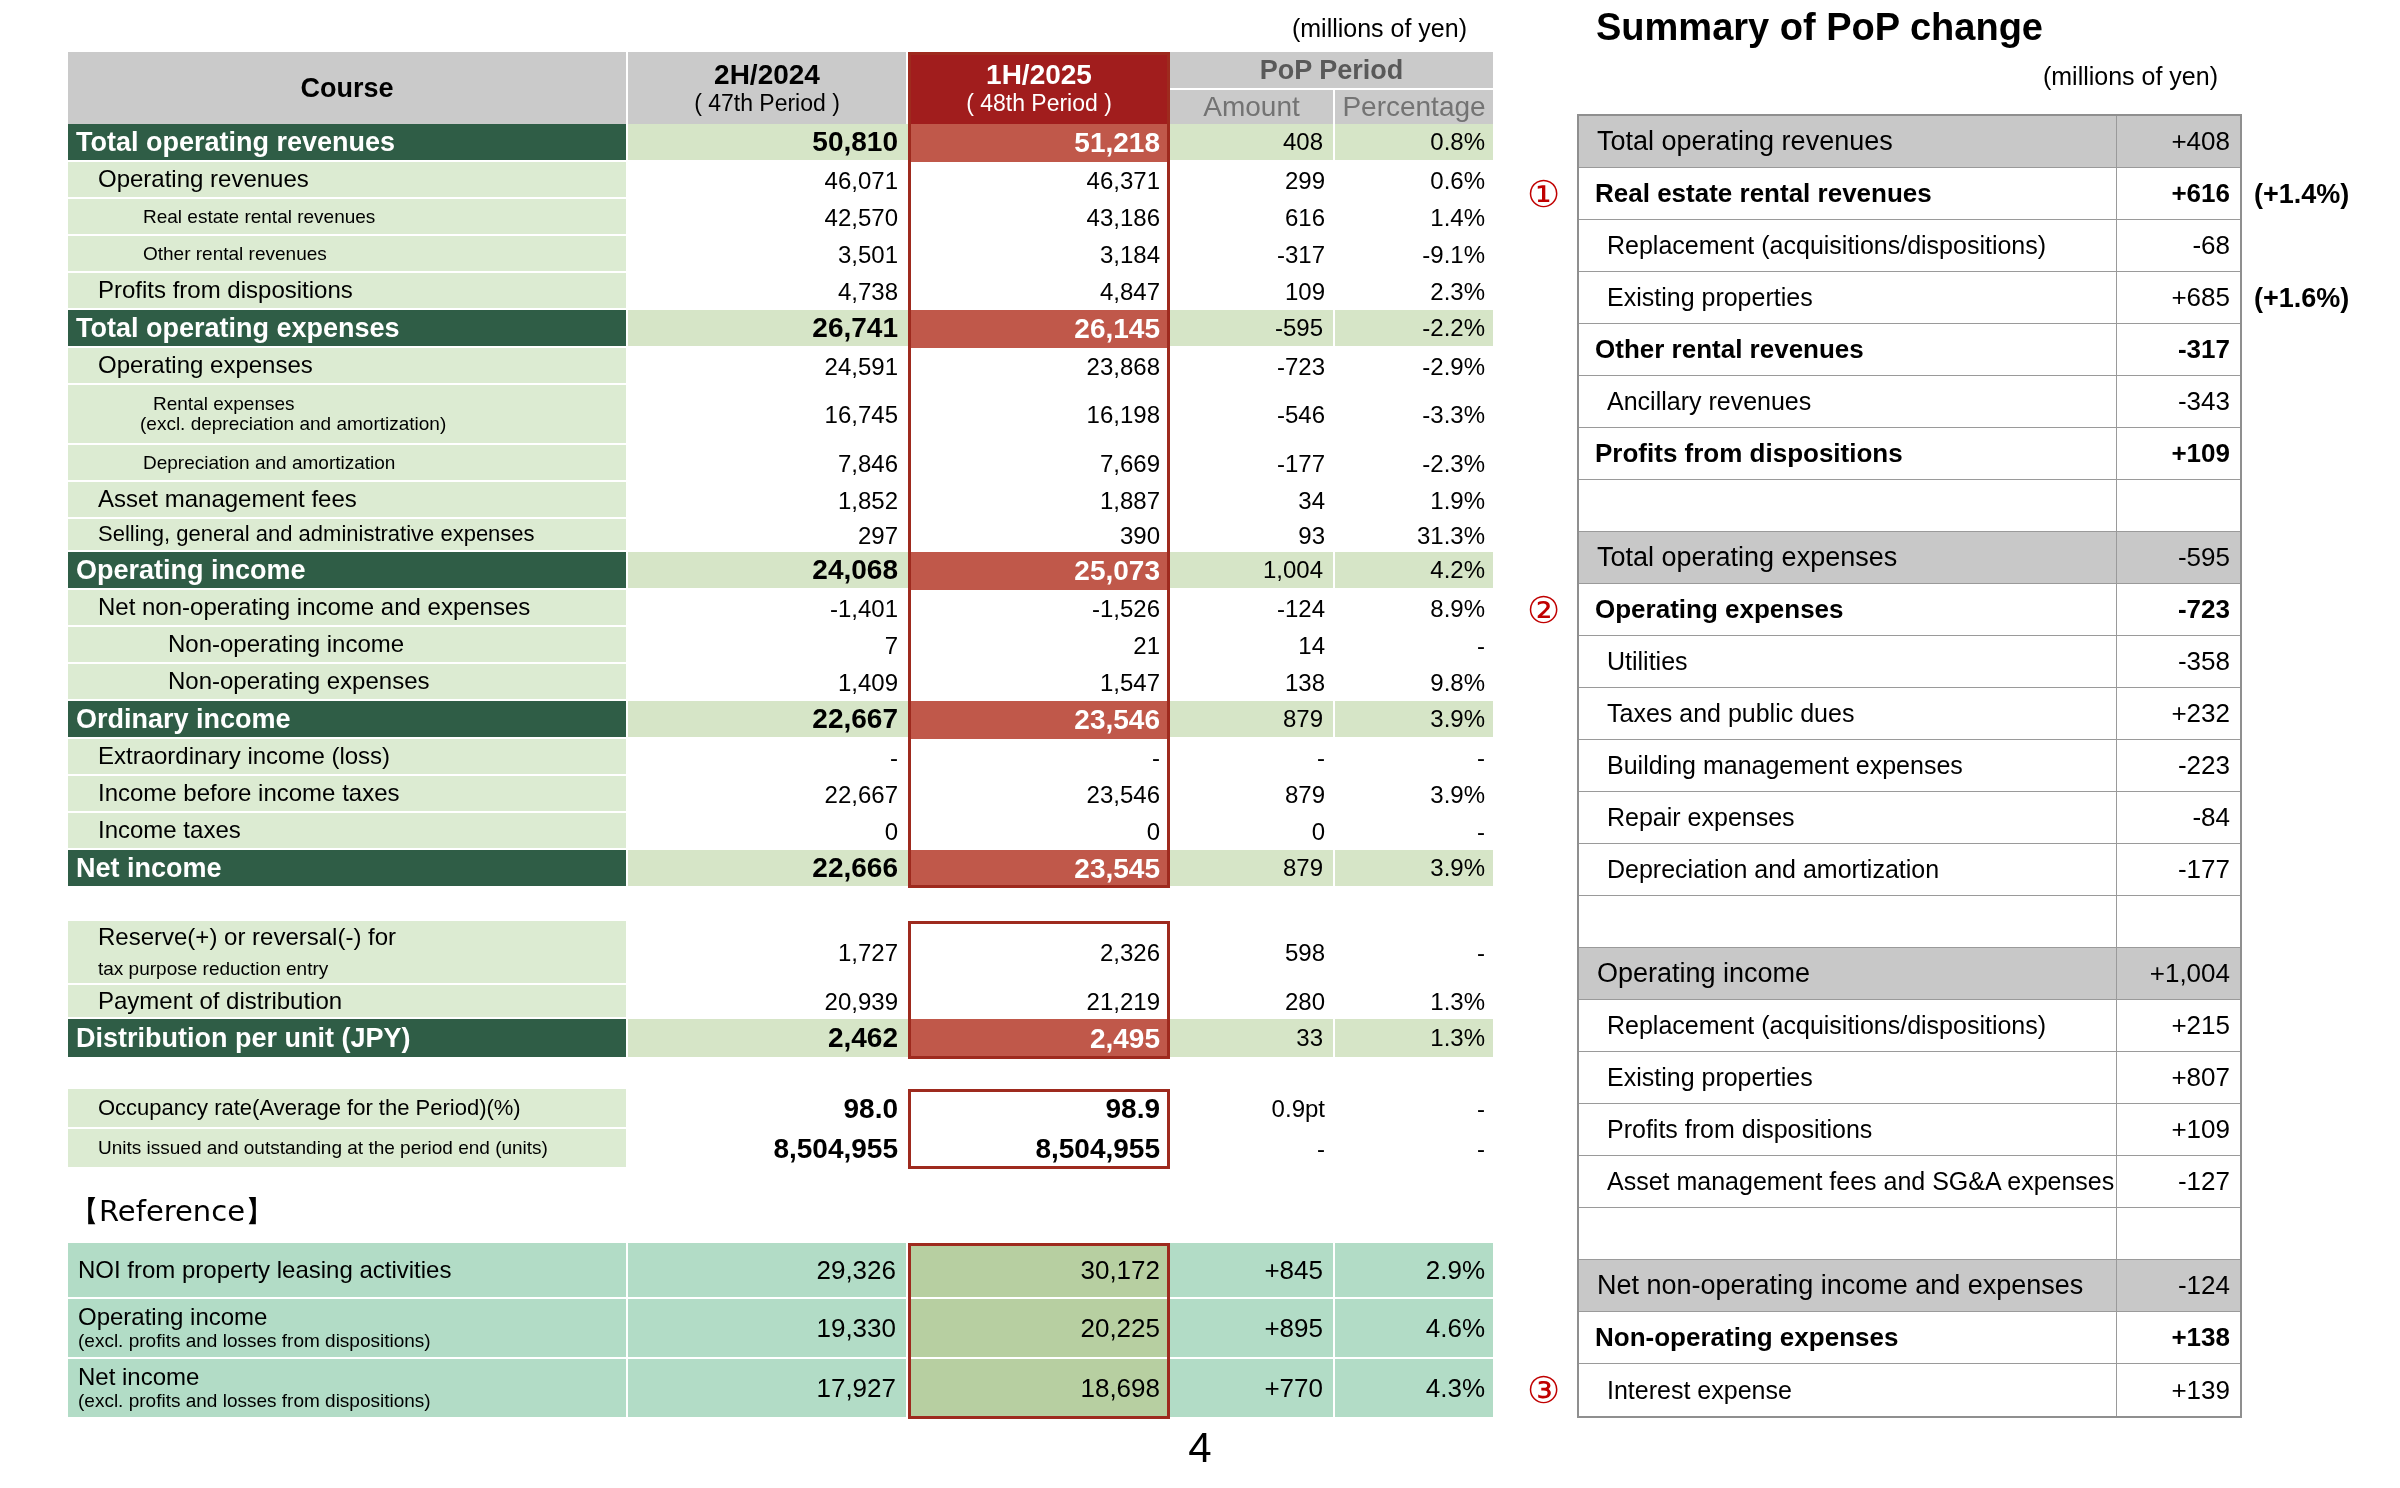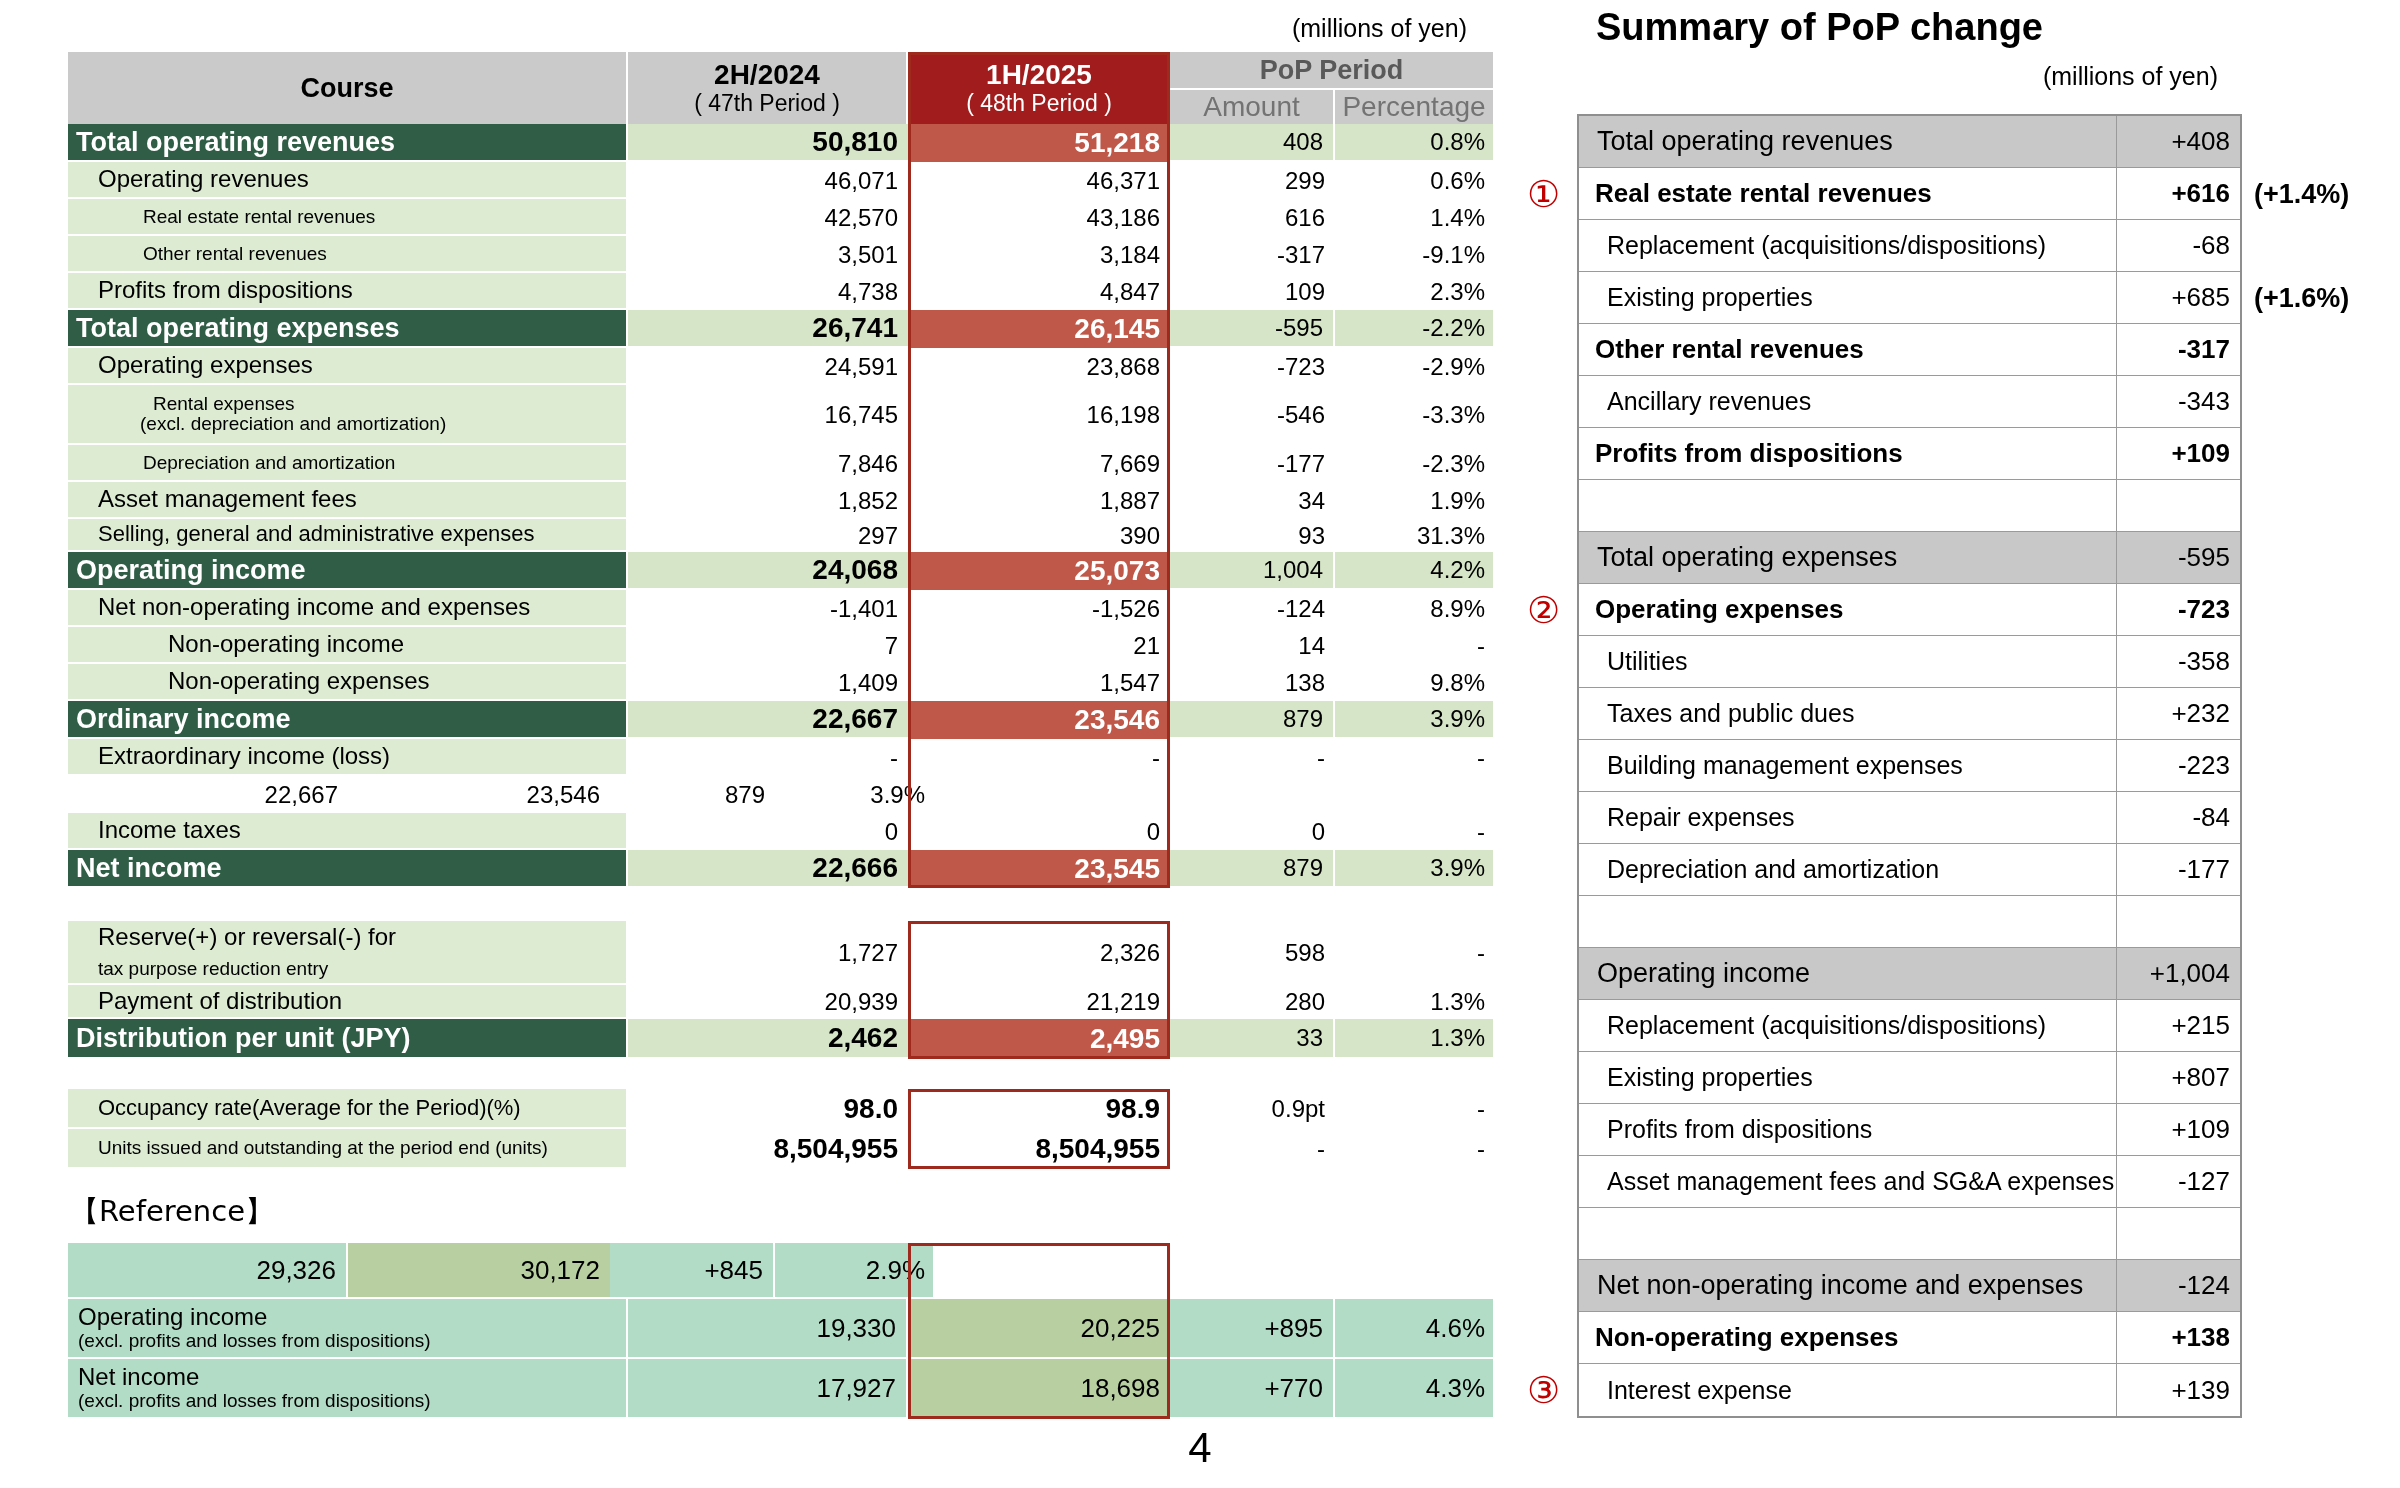--- a/index.html
+++ b/index.html
@@ -274,20 +274,23 @@
         <div class="row  i1">
           <div class="c lab">
             <div class="l1">Extraordinary income (loss)</div>
           </div>
           <div class="c val v47">-</div>
           <div class="c val v48">-</div>
           <div class="c val amt">-</div>
           <div class="c val pct">-</div>
         </div>
         <div class="row  i1">
+          <div class="c lab">
+            <div class="l1">Income before income taxes</div>
+          </div>
           <div class="c val v47">22,667</div>
           <div class="c val v48">23,546</div>
           <div class="c val amt">879</div>
           <div class="c val pct">3.9%</div>
         </div>
         <div class="row  i1">
           <div class="c lab">
             <div class="l1">Income taxes</div>
           </div>
           <div class="c val v47">0</div>
@@ -358,20 +361,23 @@
     <div class="rbox" id="rb1"></div>
     <div class="rbox" id="rb2"></div>
     <div class="rbox" id="rb3"></div>
   </div>
 
   <div class="ref-head">【Reference】</div>
 
   <div class="ref">
     <div id="ref-rows">
         <div class="row ">
+          <div class="c lab">
+            <div class="l1">NOI from property leasing activities</div>
+          </div>
           <div class="c val v47">29,326</div>
           <div class="c val v48">30,172</div>
           <div class="c val amt">+845</div>
           <div class="c val pct">2.9%</div>
         </div>
         <div class="row  two">
           <div class="c lab">
             <div class="l1">Operating income</div>
             <div class="l2">(excl. profits and losses from dispositions)</div>
           </div>

